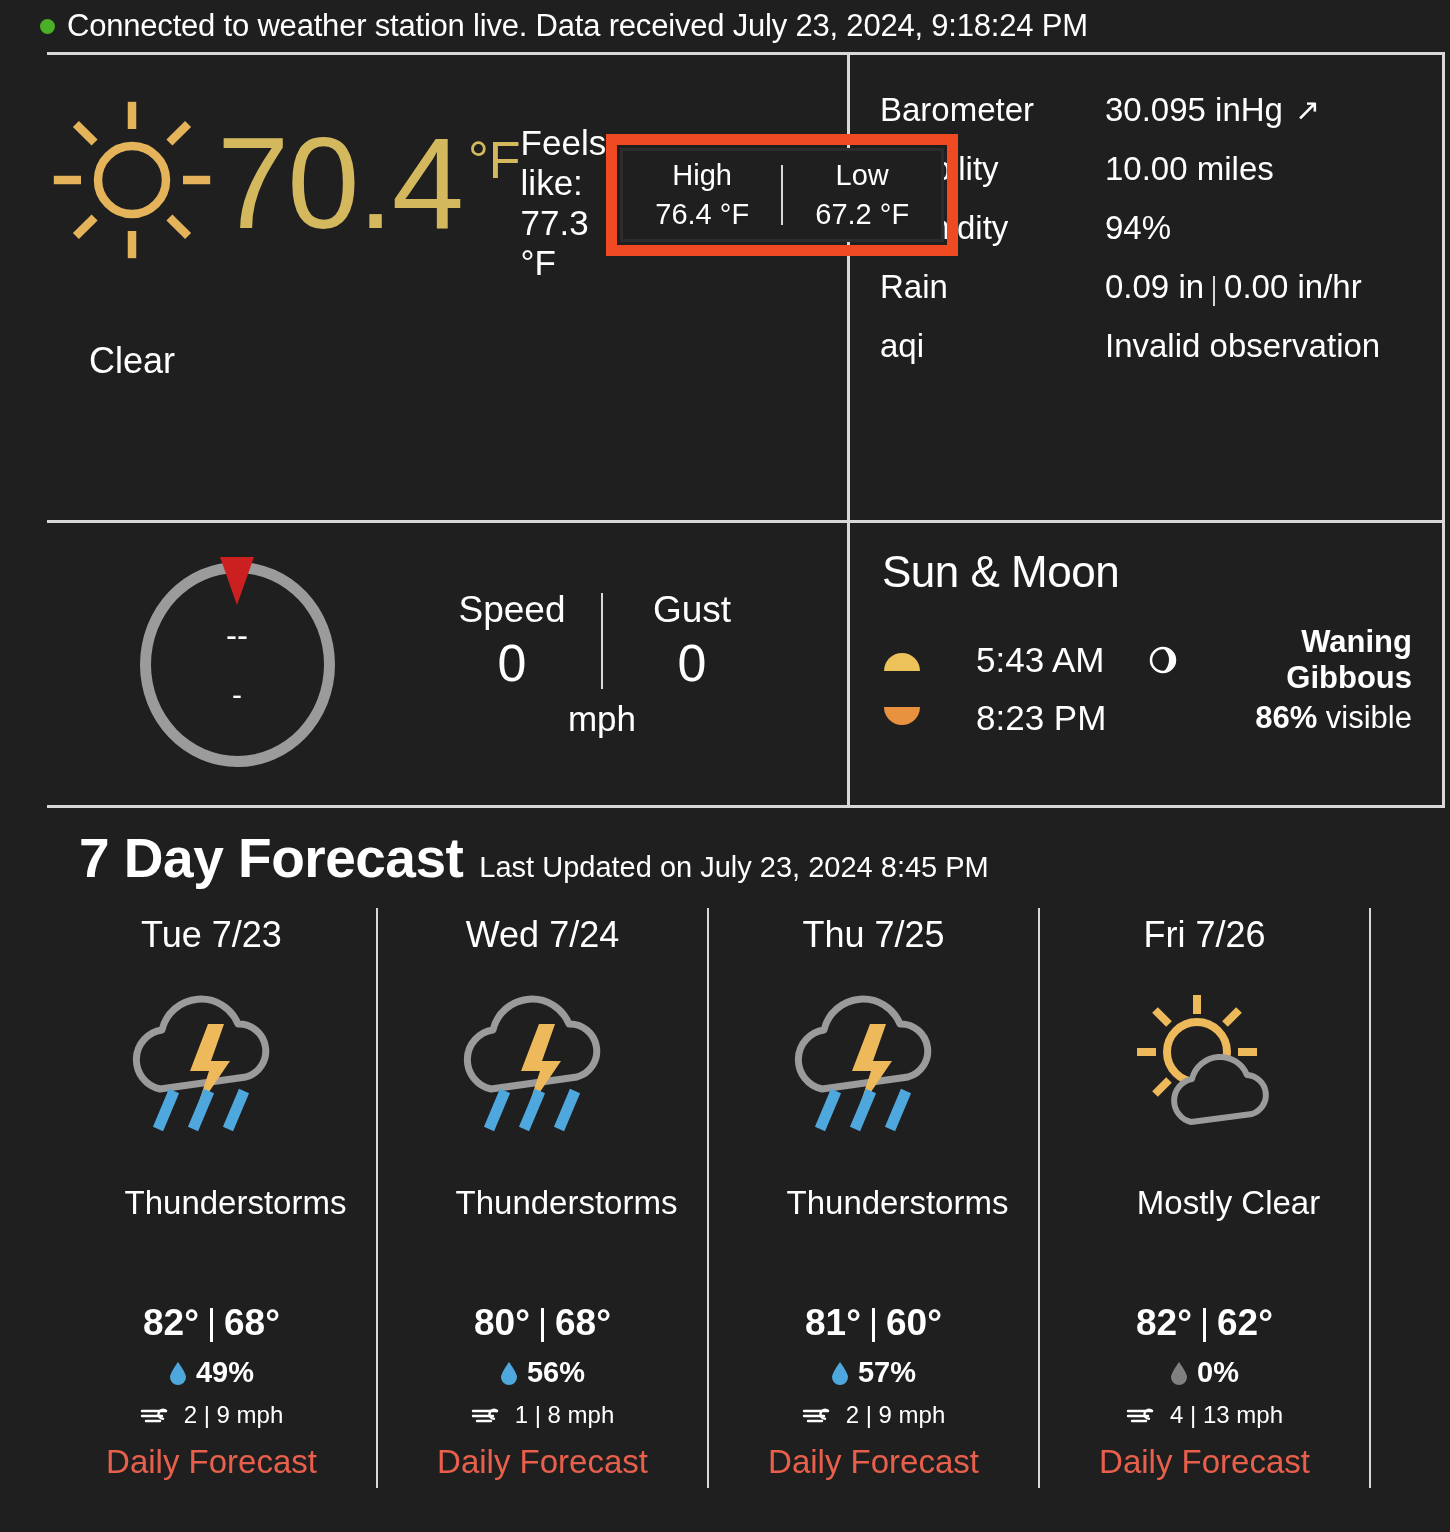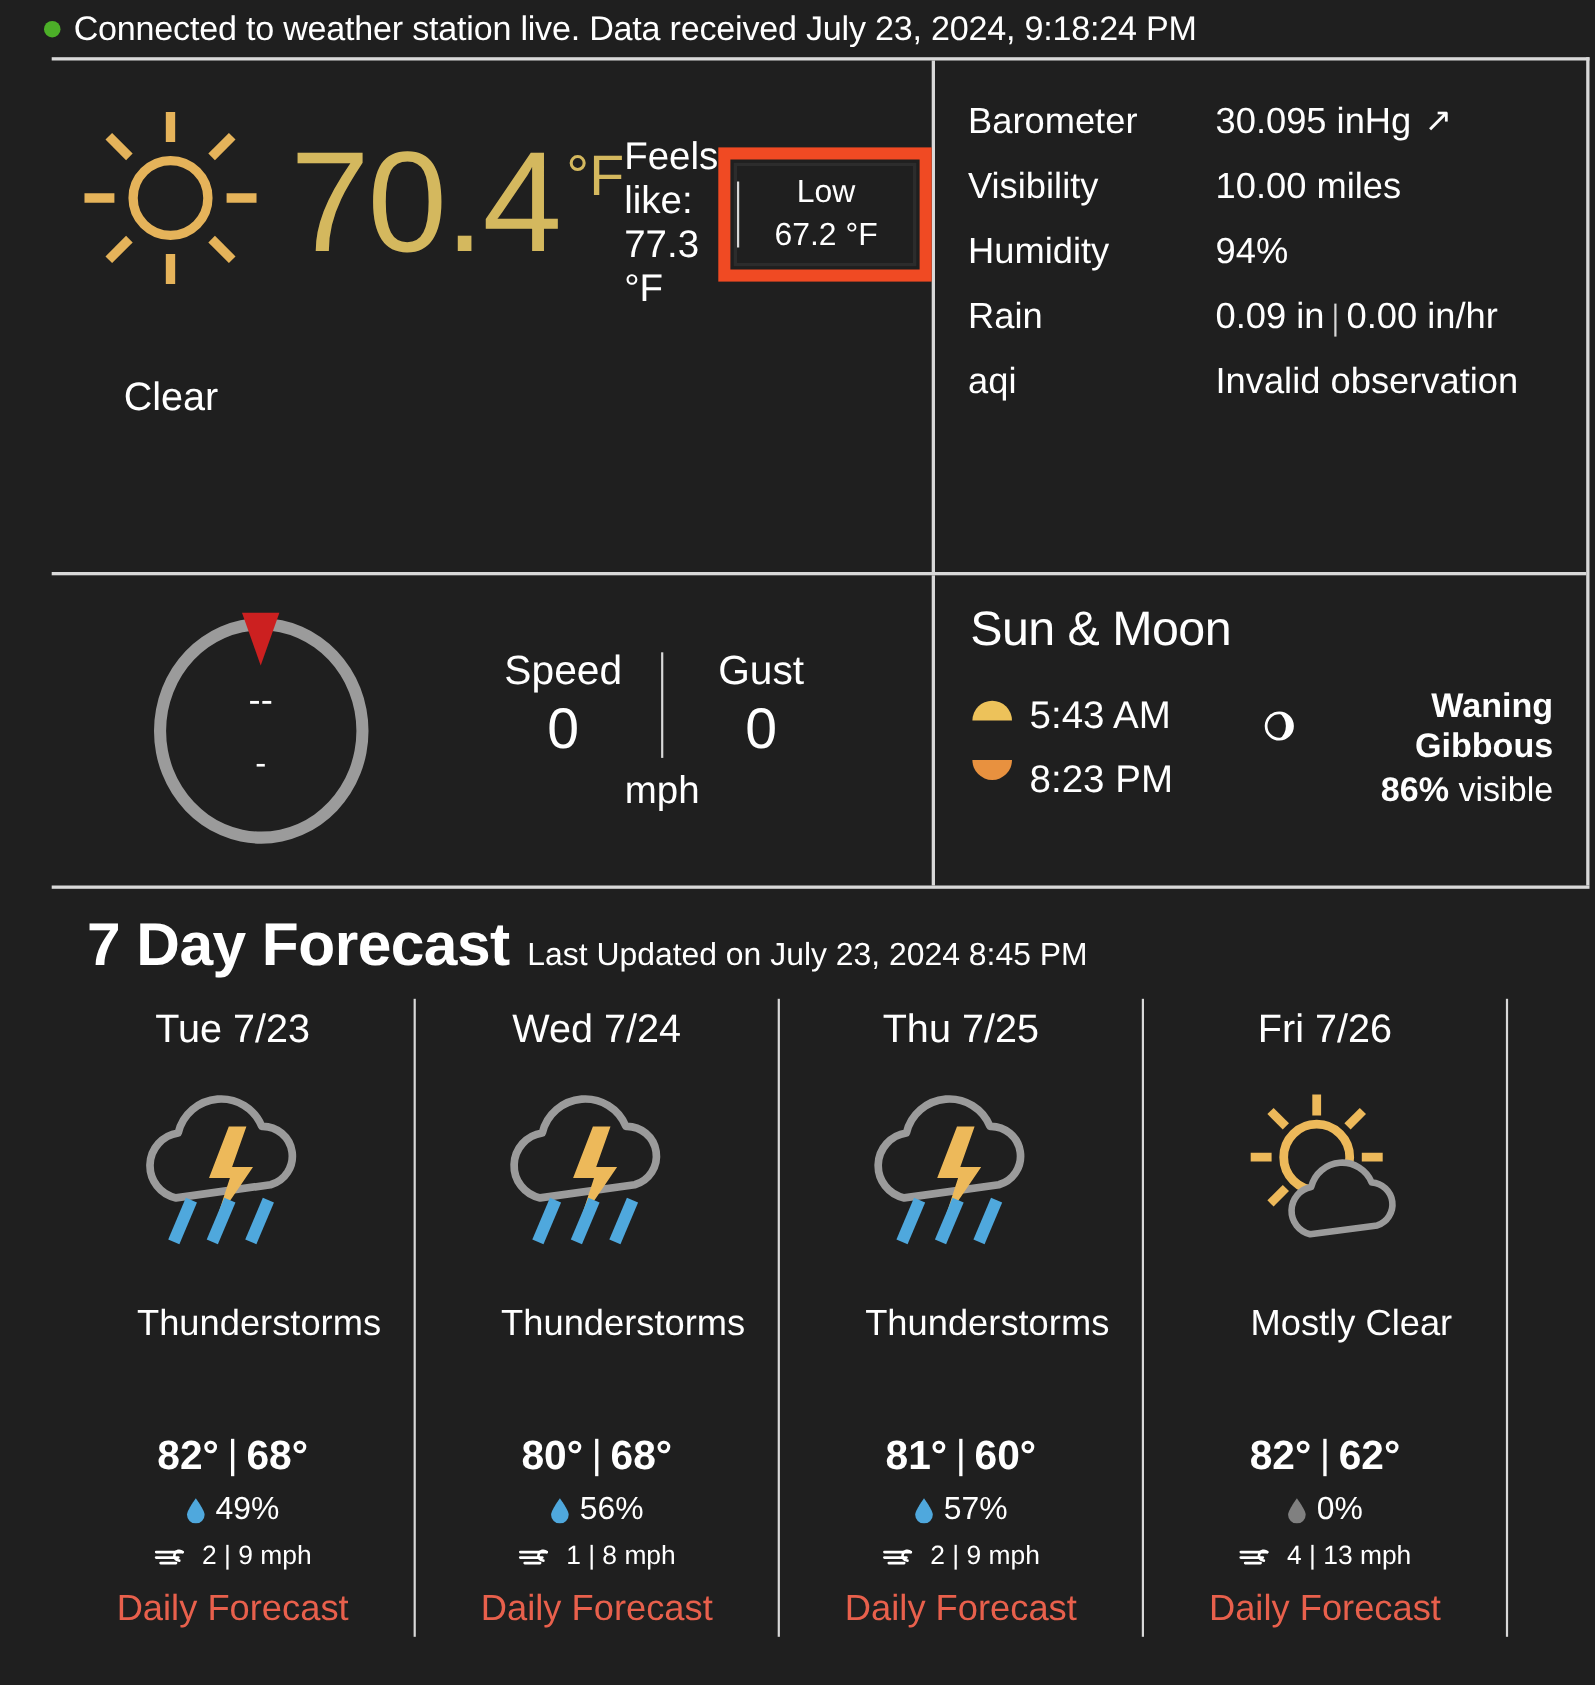--- a/index.html
+++ b/index.html
@@ -161,21 +161,21 @@
   .wind-col .w-label { font-size: 37px; }
   .wind-col .w-num   { font-size: 52px; font-weight: 300; margin-top: 2px; }
   .wind-sep { width: 2px; background: #d8d8d8; margin: 4px 14px; }
   .wind-unit { font-size: 35px; margin-top: 6px; }
 
   
   .sunmoon { padding: 24px 0 0 32px; }
   .sunmoon h2 { font-size: 44px; font-weight: 400; letter-spacing: -0.5px; }
   .sm-body { display: flex; margin-top: 34px; }
   .sm-sun { width: 290px; }
-  .sm-line { display: flex; height: 58px; }
+  .sm-line { display: flex; align-items: center; height: 58px; gap: 40px; }
   .sm-time { font-size: 35px; margin-left: 14px; }
   .sm-moon { flex: 1 1 auto; text-align: right; padding-right: 30px; }
   .moon-row { display: flex; align-items: center; justify-content: flex-end; height: 58px; }
   .moon-phase { font-size: 31px; font-weight: bold; margin-left: 12px; }
   .moon-vis { font-size: 31px; height: 58px; line-height: 58px; }
   .moon-vis b { font-weight: bold; }
 
   
   .forecast {
     margin-left: 47px;
@@ -199,21 +199,21 @@
     flex-direction: column;
     align-items: center;
     padding-top: 6px;
     min-height: 580px;
   }
   .fc-day { font-size: 36px; }
   .fc-icon { margin-top: 10px; height: 200px; display: flex; align-items: center; }
   .fc-desc { font-size: 33px; margin-top: 18px; margin-left: 48px; }
   .fc-temps { font-size: 37px; font-weight: bold; margin-top: 80px; display: flex; align-items: center; }
   .fc-tsep { width: 3px; height: 34px; background: #fff; margin: 0 11px; position: relative; top: 2px; }
-  .fc-pop { font-size: 29px; margin-top: 12px; display: flex; align-items: center; }
+  .fc-pop { font-size: 29px; margin-top: 12px; display: flex; align-items: center; font-weight: bold; }
   .fc-pop .pop-txt { margin-left: 9px; }
   .fc-wind { font-size: 24px; margin-top: 12px; display: flex; align-items: center; }
   .fc-wind .wind-txt { margin-left: 10px; }
   .fc-link { font-size: 33px; color: #e8604c; margin-top: 14px; cursor: pointer; }
 
   svg { display: block; }
 </style>
 </head>
 <body>
 
@@ -250,20 +250,24 @@
 
         <div class="temp-block">
           <div class="temp-row">
             <span class="temp-value">70.4</span>
             <span class="temp-unit">°F</span>
           </div>
           <div class="feels-like">Feels like: 77.3 °F</div>
 
           <div class="hl-highlight">
             <div class="hl-box">
+              <div class="hl-cell">
+                <div class="hl-name">High</div>
+                <div class="hl-val">76.4 °F</div>
+              </div>
               <div class="hl-sep"></div>
               <div class="hl-cell">
                 <div class="hl-name">Low</div>
                 <div class="hl-val">67.2 °F</div>
               </div>
             </div>
           </div>
         </div>
 
       </div>

